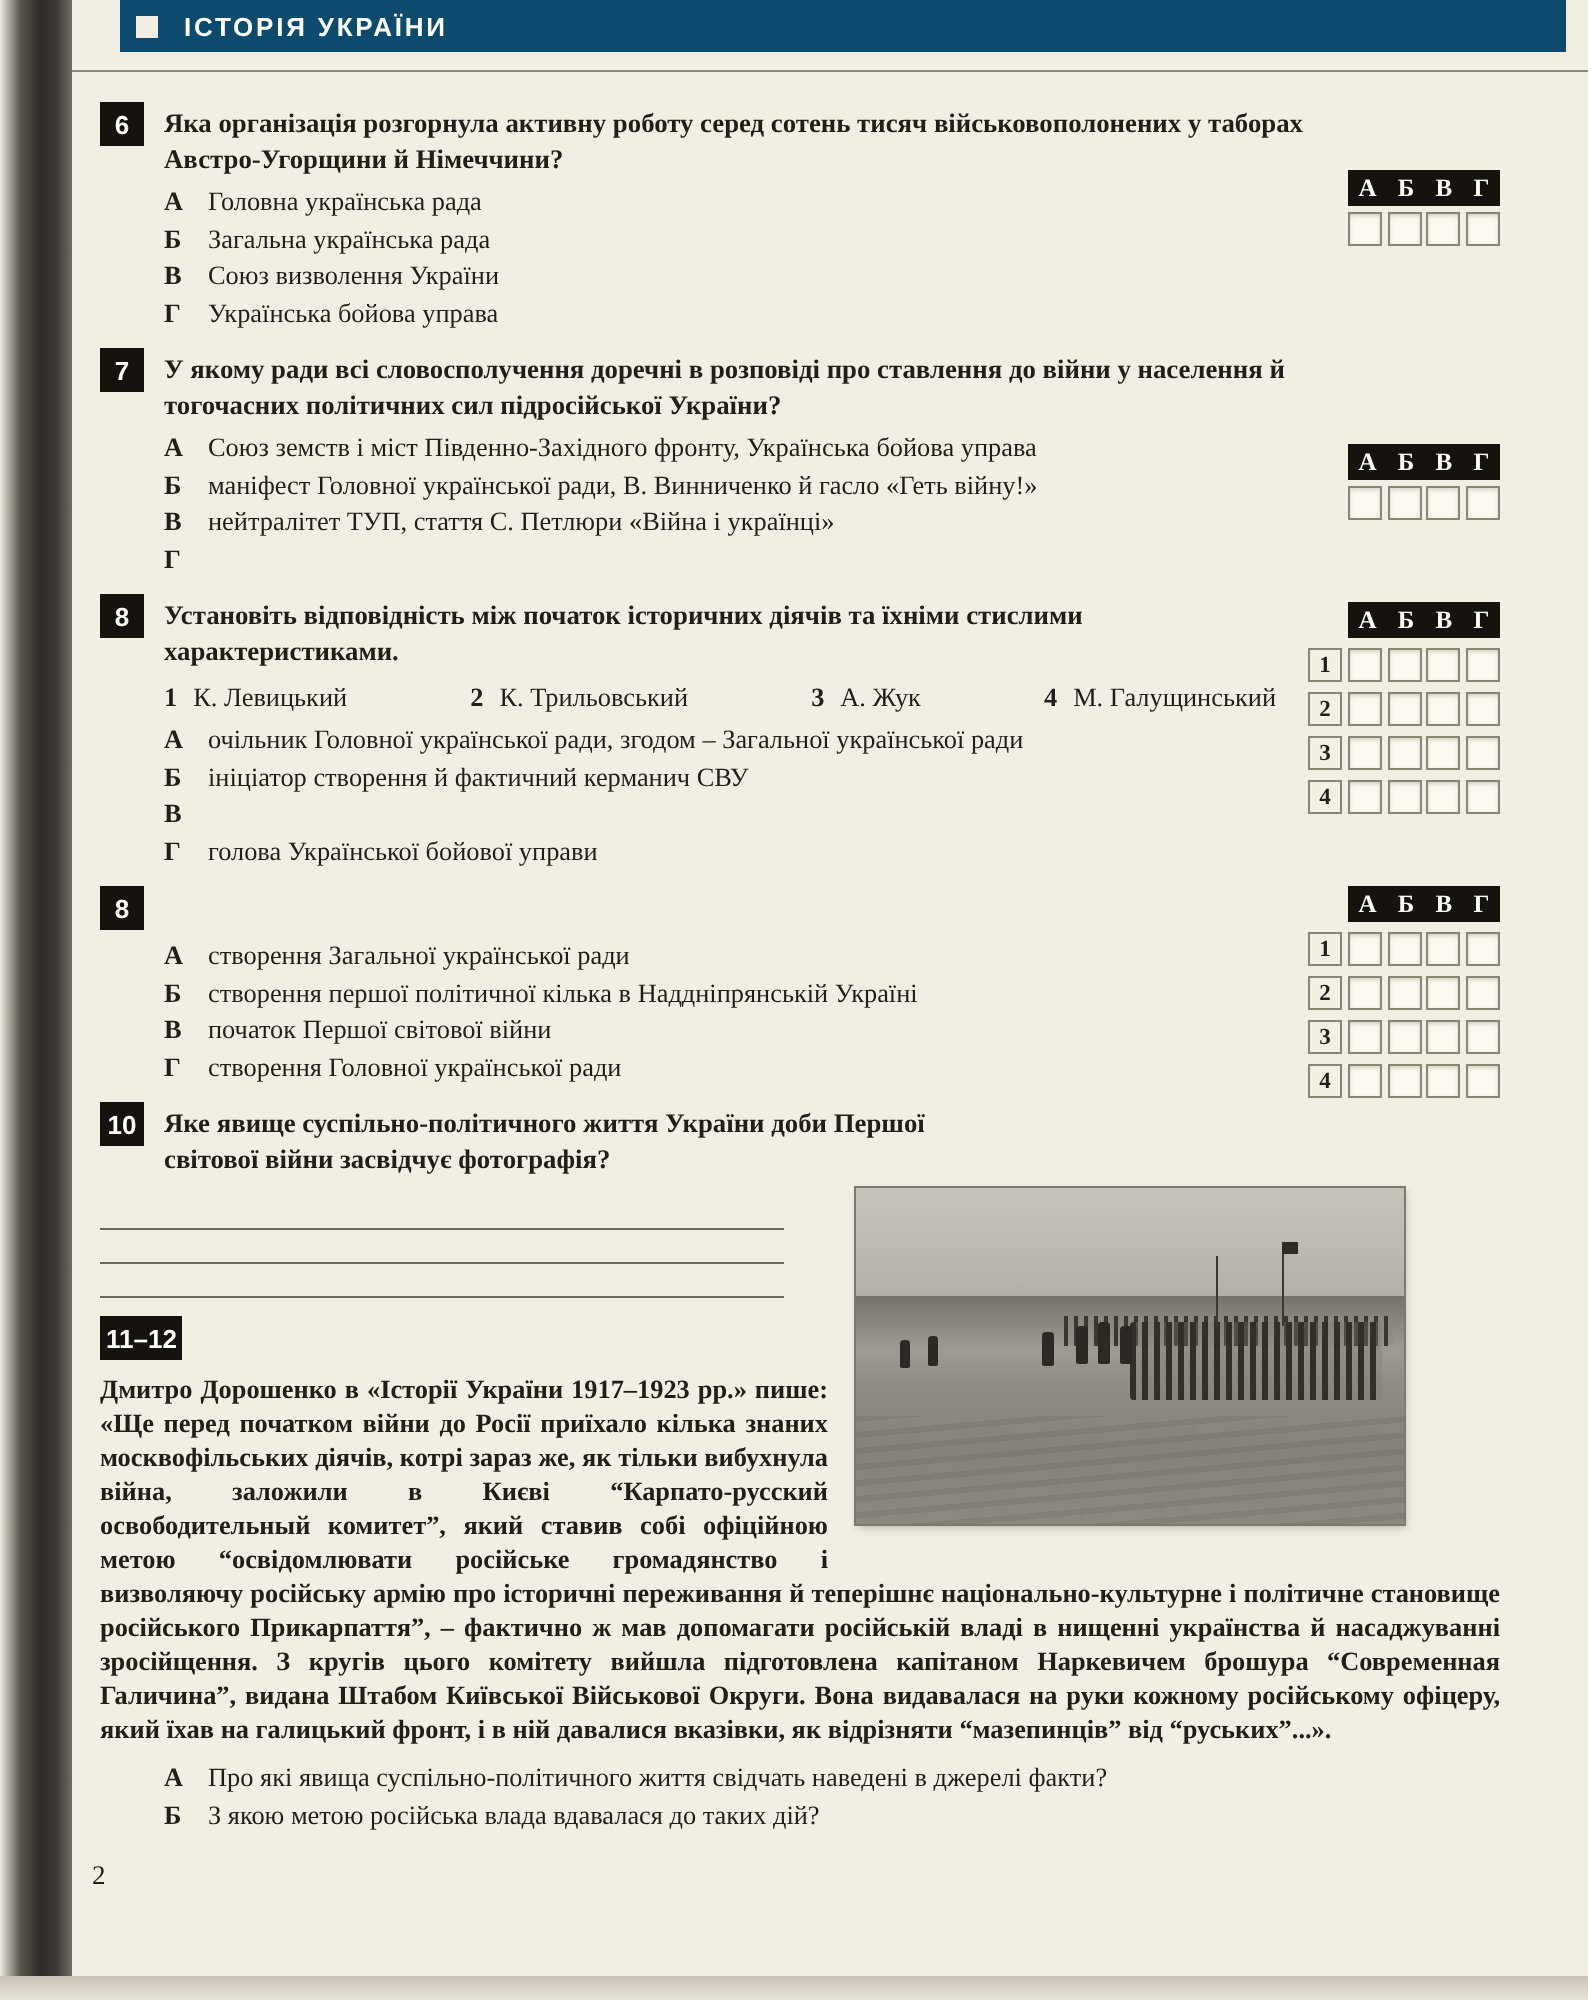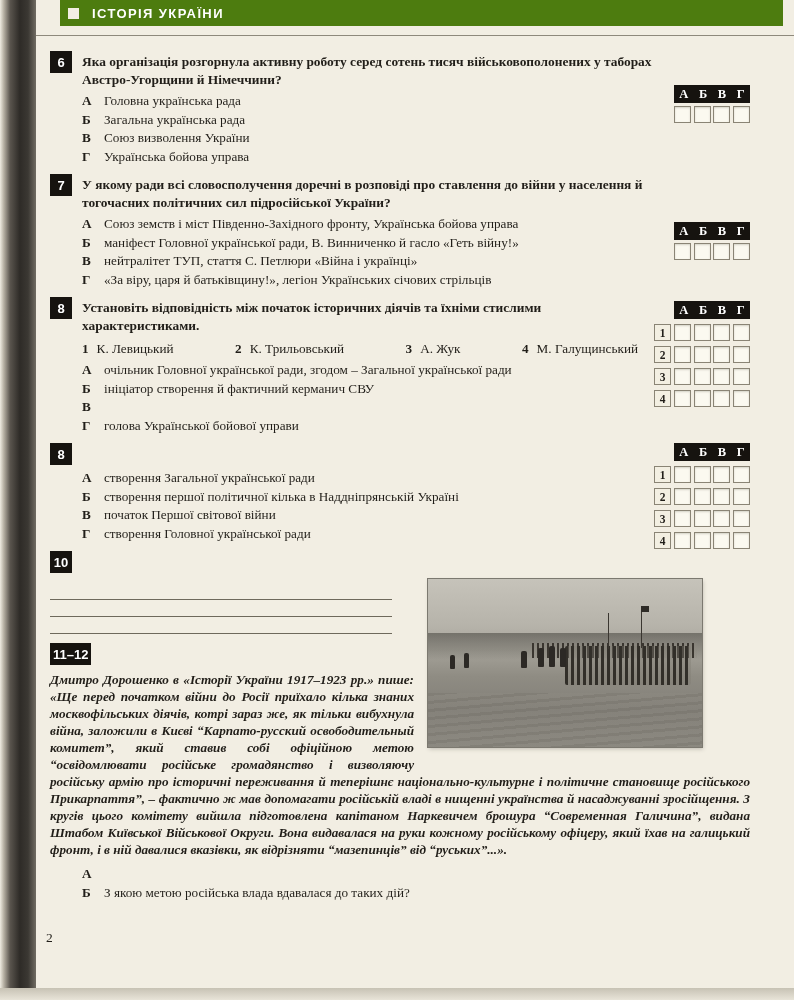--- a/index.html
+++ b/index.html
@@ -13,21 +13,21 @@
   .spine{
     position:absolute;left:0;top:0;width:36px;height:988px;
     background:linear-gradient(90deg,#efece2 0%,#b9b3a6 10%,#5a554e 28%,#2e2b27 55%,#3b3833 78%,#716c63 100%);
   }
   .bottom-edge{
     position:absolute;left:0;top:988px;width:794px;height:12px;
     background:linear-gradient(180deg,#c7c2b4,#e8e4d8);
   }
   
   .header-bar{
-    position:absolute;left:60px;right:11px;top:0;height:26px;background:#4d7c0f;
+    position:absolute;left:60px;right:11px;top:0;height:26px;background:#0c4a6e;
     display:flex;align-items:center;
   }
   .header-notch{width:11px;height:11px;background:#f2eee3;margin-left:8px;}
   .header-title{
     color:#fff;font-family:"Liberation Sans","DejaVu Sans",sans-serif;
     font-weight:bold;font-size:13px;letter-spacing:1.4px;margin-left:13px;
   }
   .top-rule{position:absolute;left:36px;right:0;top:35px;height:1px;background:#8e897c;}
 
   
@@ -87,21 +87,21 @@
   .ph-fig.f5{left:13%;top:44%;height:15px;width:5px;}
   .ph-fig.f6{left:8%;top:45%;height:14px;width:5px;}
   .ph-ground{position:absolute;left:0;right:0;bottom:0;height:32%;
     background:repeating-linear-gradient(175deg,rgba(110,106,97,.25) 0 3px,rgba(150,146,136,.15) 3px 8px);}
 
   
   .write-line{width:342px;height:16px;border-bottom:1px solid #6e695c;}
   .write-line.first{margin-top:10px;}
 
   
-  .passage{font-style:italic;font-weight:bold;font-size:13.2px;line-height:17px;text-align:justify;margin-top:6px;}
+  .passage{font-weight:bold;font-size:13.2px;line-height:17px;text-align:justify;margin-top:6px;}
   .subq{margin:7px 0 0 32px;max-width:640px;}
 
   .page-num{position:absolute;left:46px;top:930px;font-size:13.5px;}
 </style>
 </head>
 <body>
 
 <div class="spine"></div>
 <div class="bottom-edge"></div>
 
@@ -165,21 +165,20 @@
       <div class="opt">
           <span class="opt-letter">Б</span>
           <span>маніфест Головної української ради, В. Винниченко й гасло «Геть війну!»</span>
         </div>
       <div class="opt">
           <span class="opt-letter">В</span>
           <span>нейтралітет ТУП, стаття С. Петлюри «Війна і українці»</span>
         </div>
       <div class="opt">
           <span class="opt-letter">Г</span>
-          <span>«За віру, царя й батьківщину!», легіон Українських січових стрільців</span>
         </div>
     </div>
     <div class="agrid" style="top:48px">
       <div class="ghead">
         <span>А</span>
           <span>Б</span>
           <span>В</span>
           <span>Г</span>
       </div>
       <div class="gcells">
@@ -313,20 +312,21 @@
           <div class="gcell"></div>
           <div class="gcell"></div>
           <div class="gcell"></div>
         </div>
     </div>
   </div>
 
   <div class="q">
     <div class="q-head">
       <span class="q-num">10</span>
+      <div class="q-text narrow">Яке явище суспільно-політичного життя України доби Першої світової війни засвідчує фотографія?</div>
     </div>
   </div>
 
   <div class="photo">
     <div class="ph-treeline"></div>
     <div class="ph-crowd-far"></div>
     <div class="ph-crowd-right"></div>
     <div class="ph-flag1"></div>
     <div class="ph-flag2"></div>
     <div class="ph-pennant"></div>
@@ -344,20 +344,21 @@
   <div class="write-line"></div>
 
   <div class="q">
     <div class="q-head">
       <span class="q-num">11–12</span>
     </div>
     <div class="passage">Дмитро Дорошенко в «Історії України 1917–1923 рр.» пише: «Ще перед початком війни до Росії приїхало кілька знаних москвофільських діячів, котрі зараз же, як тільки вибухнула війна, заложили в Києві “Карпато-русский освободительный комитет”, який ставив собі офіційною метою “освідомлювати російське громадянство і визволяючу російську армію про історичні переживання й теперішнє національно-культурне і політичне становище російського Прикарпаття”, – фактично ж мав допомагати російській владі в нищенні українства й насаджуванні зросійщення. З кругів цього комітету вийшла підготовлена капітаном Наркевичем брошура “Современная Галичина”, видана Штабом Київської Військової Округи. Вона видавалася на руки кожному російському офіцеру, який їхав на галицький фронт, і в ній давалися вказівки, як відрізняти “мазепинців” від “руських”...».</div>
     <div class="subq">
       <div class="opt">
           <span class="opt-letter">А</span>
+          <span>Про які явища суспільно-політичного життя свідчать наведені в джерелі факти?</span>
         </div>
       <div class="opt">
           <span class="opt-letter">Б</span>
           <span>З якою метою російська влада вдавалася до таких дій?</span>
         </div>
     </div>
   </div>
 
 </div>
 

